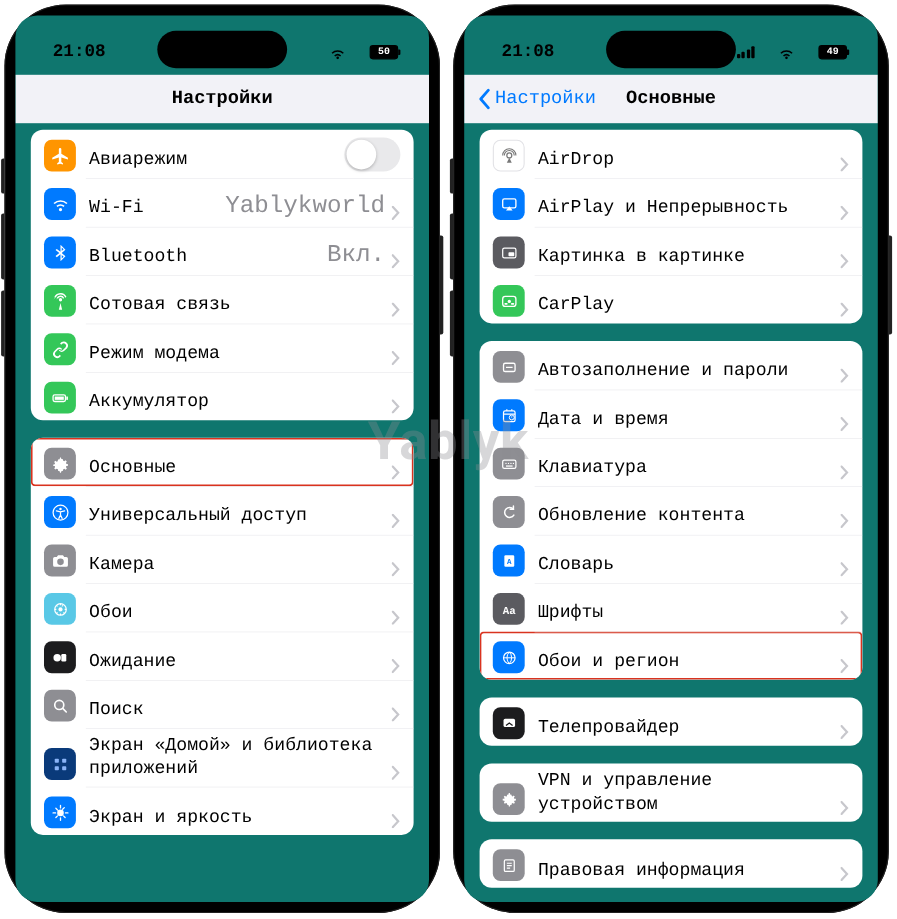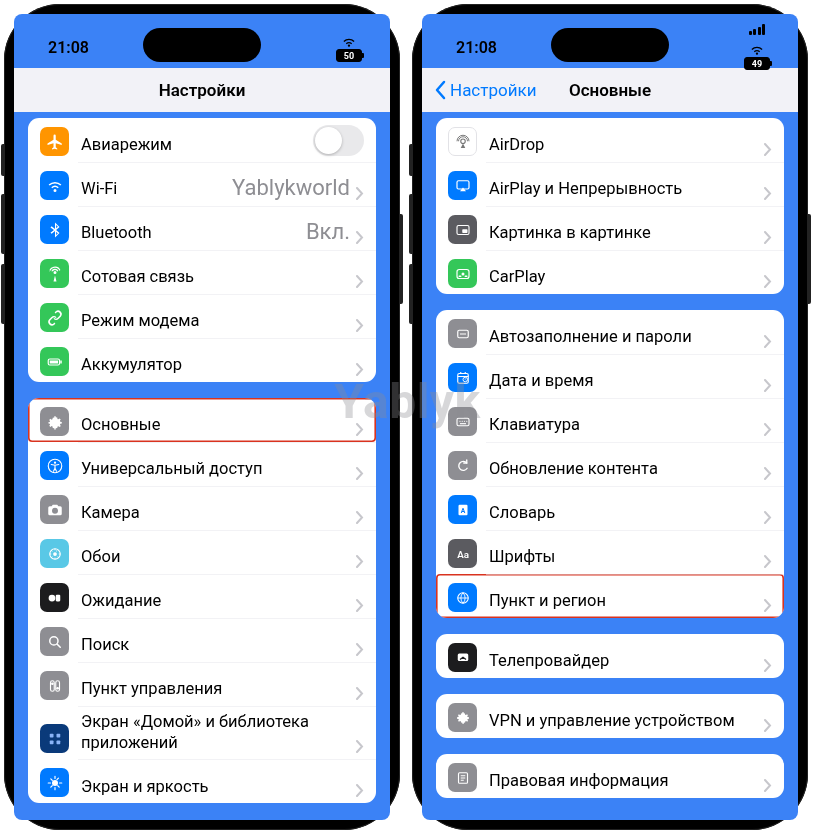--- a/index.html
+++ b/index.html
@@ -30,24 +30,25 @@
     position: absolute;
     background: #111;
   }
   .phone .side-btn-l1 { position:absolute; left:-3px; top:140px; width:3px; height:32px; background:#222; border-radius:2px 0 0 2px;}
   .phone .side-btn-l2 { position:absolute; left:-3px; top:190px; width:3px; height:60px; background:#222; border-radius:2px 0 0 2px;}
   .phone .side-btn-l3 { position:absolute; left:-3px; top:260px; width:3px; height:60px; background:#222; border-radius:2px 0 0 2px;}
   .phone .side-btn-r  { position:absolute; right:-3px; top:210px; width:3px; height:90px; background:#222; border-radius:0 2px 2px 0;}
   .screen {
     width: 100%;
     height: 100%;
-    background: #3b82f6;
-    border-radius: 8px;
+    background: #0f766e;
+    border-radius: 20px;
     overflow: hidden;
     position: relative;
+    font-family: Liberation Mono, monospace;
   }
   .island {
     position: absolute;
     top: 14px;
     left: 50%;
     transform: translateX(-50%);
     width: 118px;
     height: 34px;
     background: #000;
     border-radius: 20px;
@@ -59,21 +60,21 @@
     align-items: center;
     justify-content: space-between;
     padding: 0 28px 0 34px;
     font-size: 16px;
     font-weight: 600;
     color: #000;
     position: relative;
     z-index: 10;
     padding-top: 12px;
   }
-  .status-right { display:flex; align-items:center; gap:5px;flex-direction:column; }
+  .status-right { display:flex; align-items:center; gap:21px; }
   .sig-bars { display:flex; align-items:flex-end; gap:1.5px; height:11px; }
   .sig-bars span { width:3px; background:#000; border-radius:1px; }
   .wifi-ic { width:16px; height:12px; position:relative; }
   .battery-box {
     width: 26px; height: 13px;
     border: 1px solid #000;
     border-radius: 3px;
     position: relative;
     display:flex; align-items:center; justify-content:center;
     font-size: 9px; font-weight:700;
@@ -393,36 +394,20 @@
                 </svg>
               </span>
             <span class="label">Поиск</span>
             <span class="chev">
                 <svg viewBox="0 0 8 13">
                   <path d="M1 1l5 5.5L1 12" stroke="currentColor" stroke-width="2" fill="none" stroke-linecap="round"></path>
                 </svg>
               </span>
           </div>
 
-          <div class="row">
-            <span class="ic gray">
-                <svg viewBox="0 0 24 24">
-                  <rect x="6" y="5" width="5" height="14" rx="2.5" fill="none" stroke="#fff" stroke-width="1.5"></rect>
-                  <circle cx="8.5" cy="9" r="1.8" fill="#fff"></circle>
-                  <rect x="13" y="5" width="5" height="14" rx="2.5" fill="none" stroke="#fff" stroke-width="1.5"></rect>
-                  <circle cx="15.5" cy="15" r="1.8" fill="#fff"></circle>
-                </svg>
-              </span>
-            <span class="label">Пункт управления</span>
-            <span class="chev">
-                <svg viewBox="0 0 8 13">
-                  <path d="M1 1l5 5.5L1 12" stroke="currentColor" stroke-width="2" fill="none" stroke-linecap="round"></path>
-                </svg>
-              </span>
-          </div>
 
           <div class="row">
             <span class="ic darkblue">
                 <svg viewBox="0 0 24 24">
                   <rect x="5" y="5" width="5" height="5" rx="1" fill="#8ab4f8"></rect>
                   <rect x="14" y="5" width="5" height="5" rx="1" fill="#8ab4f8"></rect>
                   <rect x="5" y="14" width="5" height="5" rx="1" fill="#8ab4f8"></rect>
                   <rect x="14" y="14" width="5" height="5" rx="1" fill="#8ab4f8"></rect>
                 </svg>
               </span>
@@ -644,21 +629,21 @@
                 </svg>
               </span>
           </div>
           <div class="row highlight">
             <span class="ic blue">
                 <svg viewBox="0 0 24 24">
                   <circle cx="12" cy="12" r="7" fill="none" stroke="#fff" stroke-width="1.5"></circle>
                   <path d="M5 12h14M12 5a10 10 0 010 14M12 5a10 10 0 000 14" fill="none" stroke="#fff" stroke-width="1.2"></path>
                 </svg>
               </span>
-            <span class="label">Пункт и регион</span>
+            <span class="label">Обои и регион</span>
             <span class="chev">
                 <svg viewBox="0 0 8 13">
                   <path d="M1 1l5 5.5L1 12" stroke="currentColor" stroke-width="2" fill="none" stroke-linecap="round"></path>
                 </svg>
               </span>
           </div>
         </div>
 
         <div class="group">
           <div class="row">

